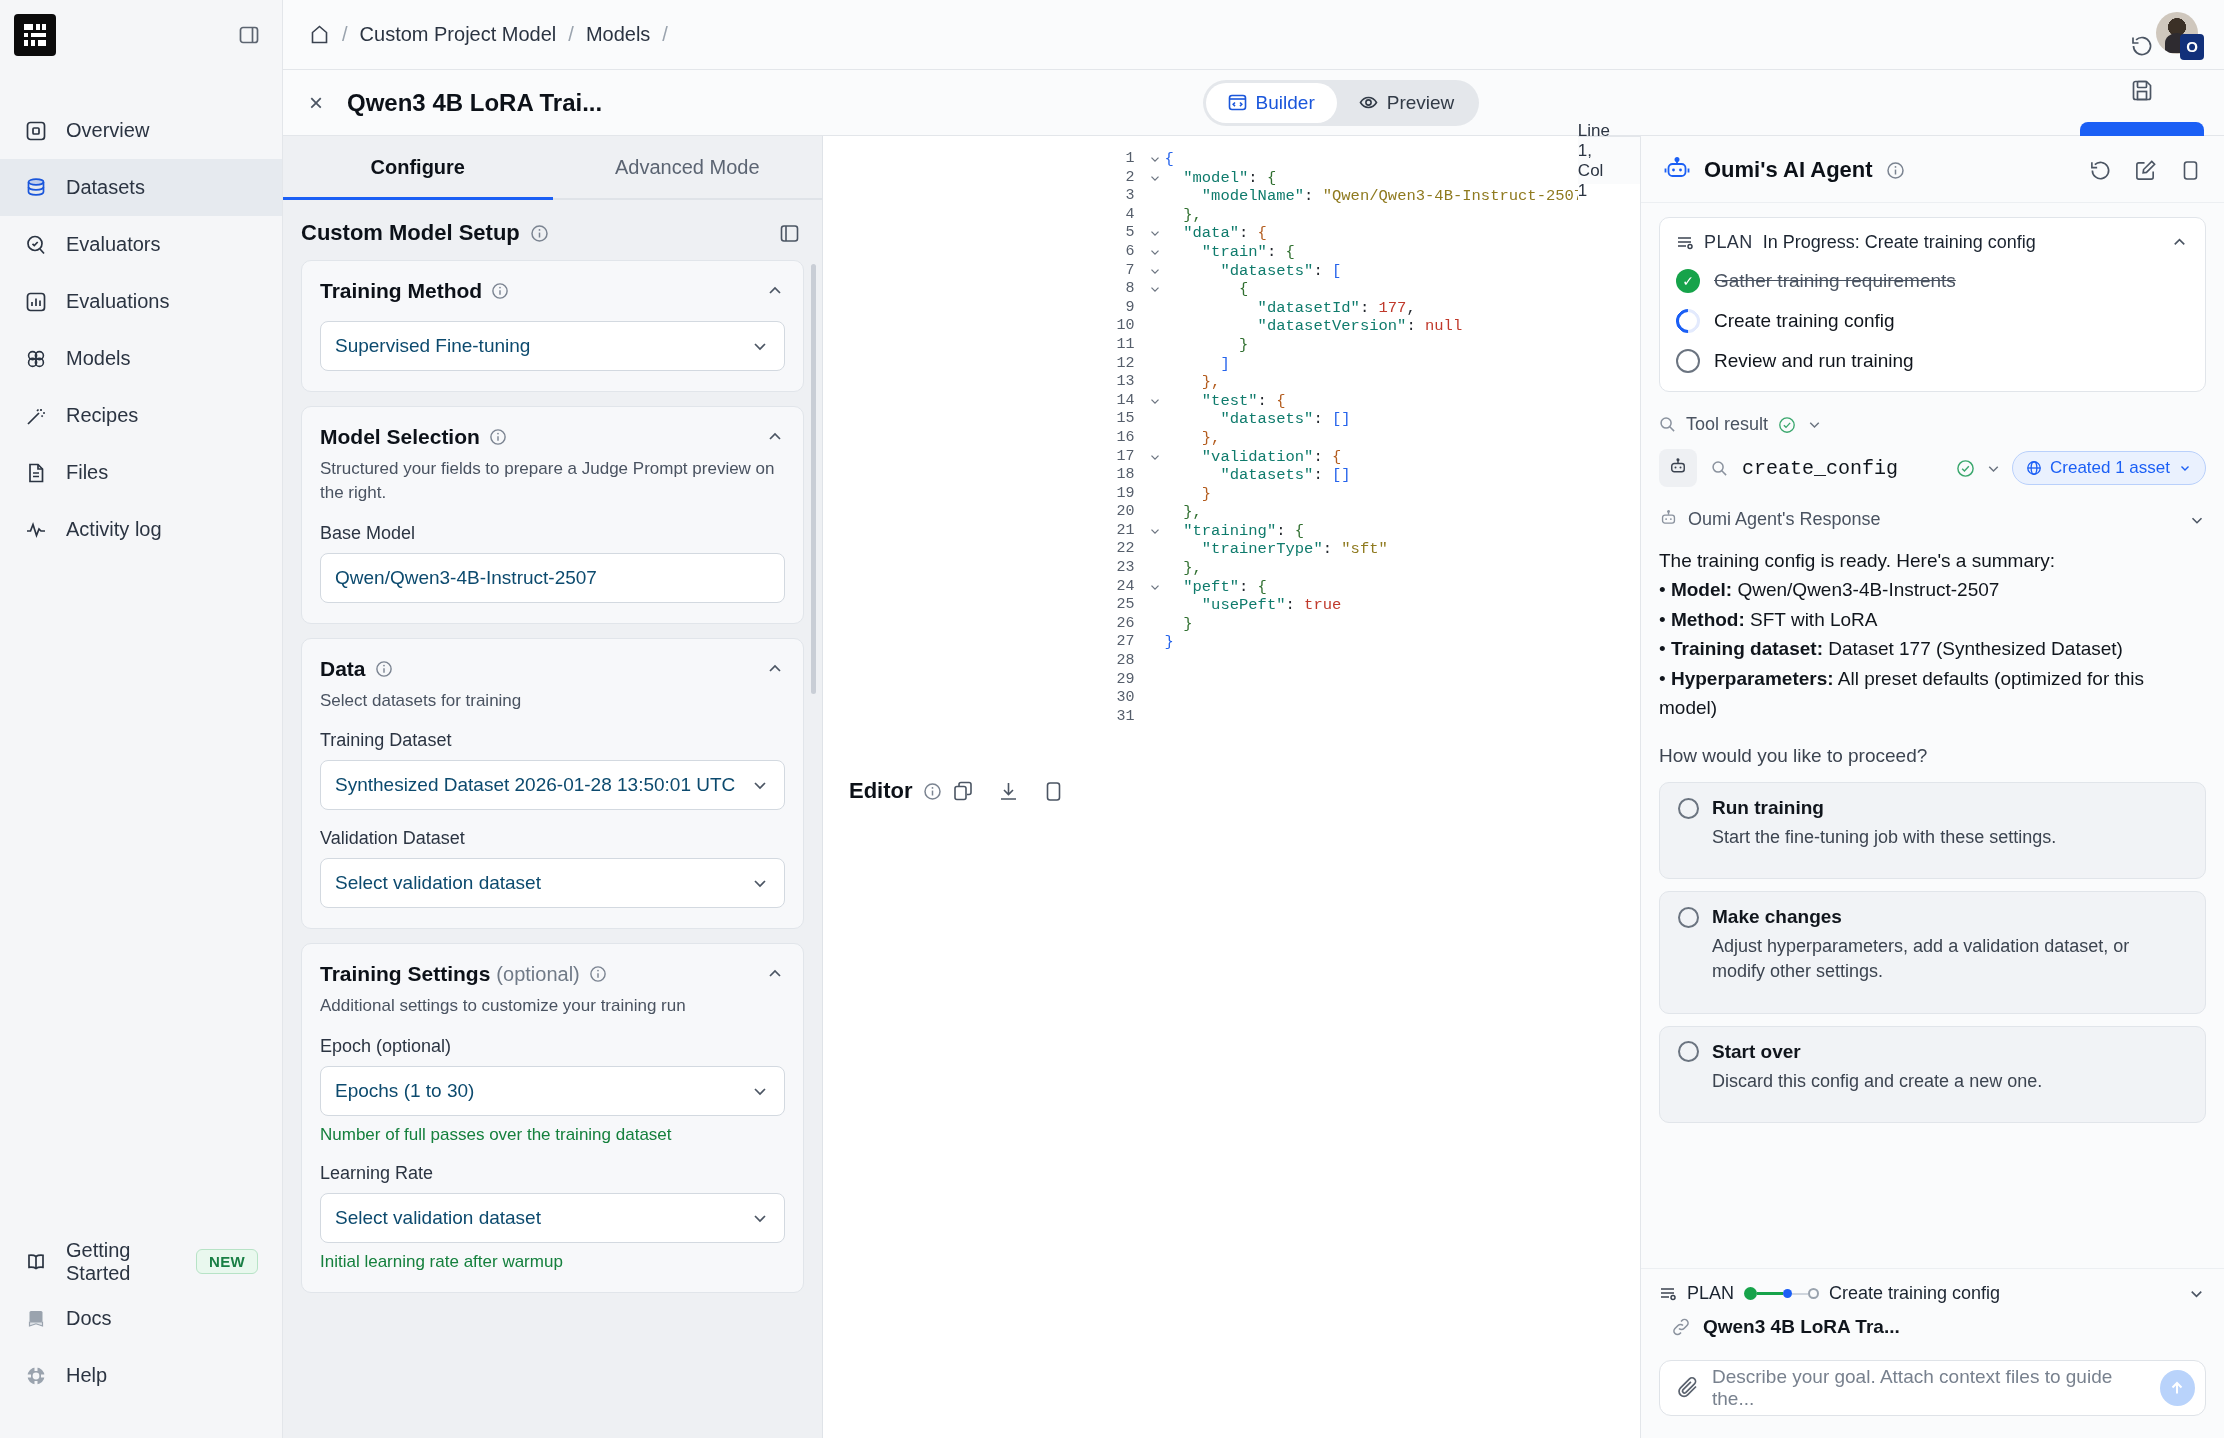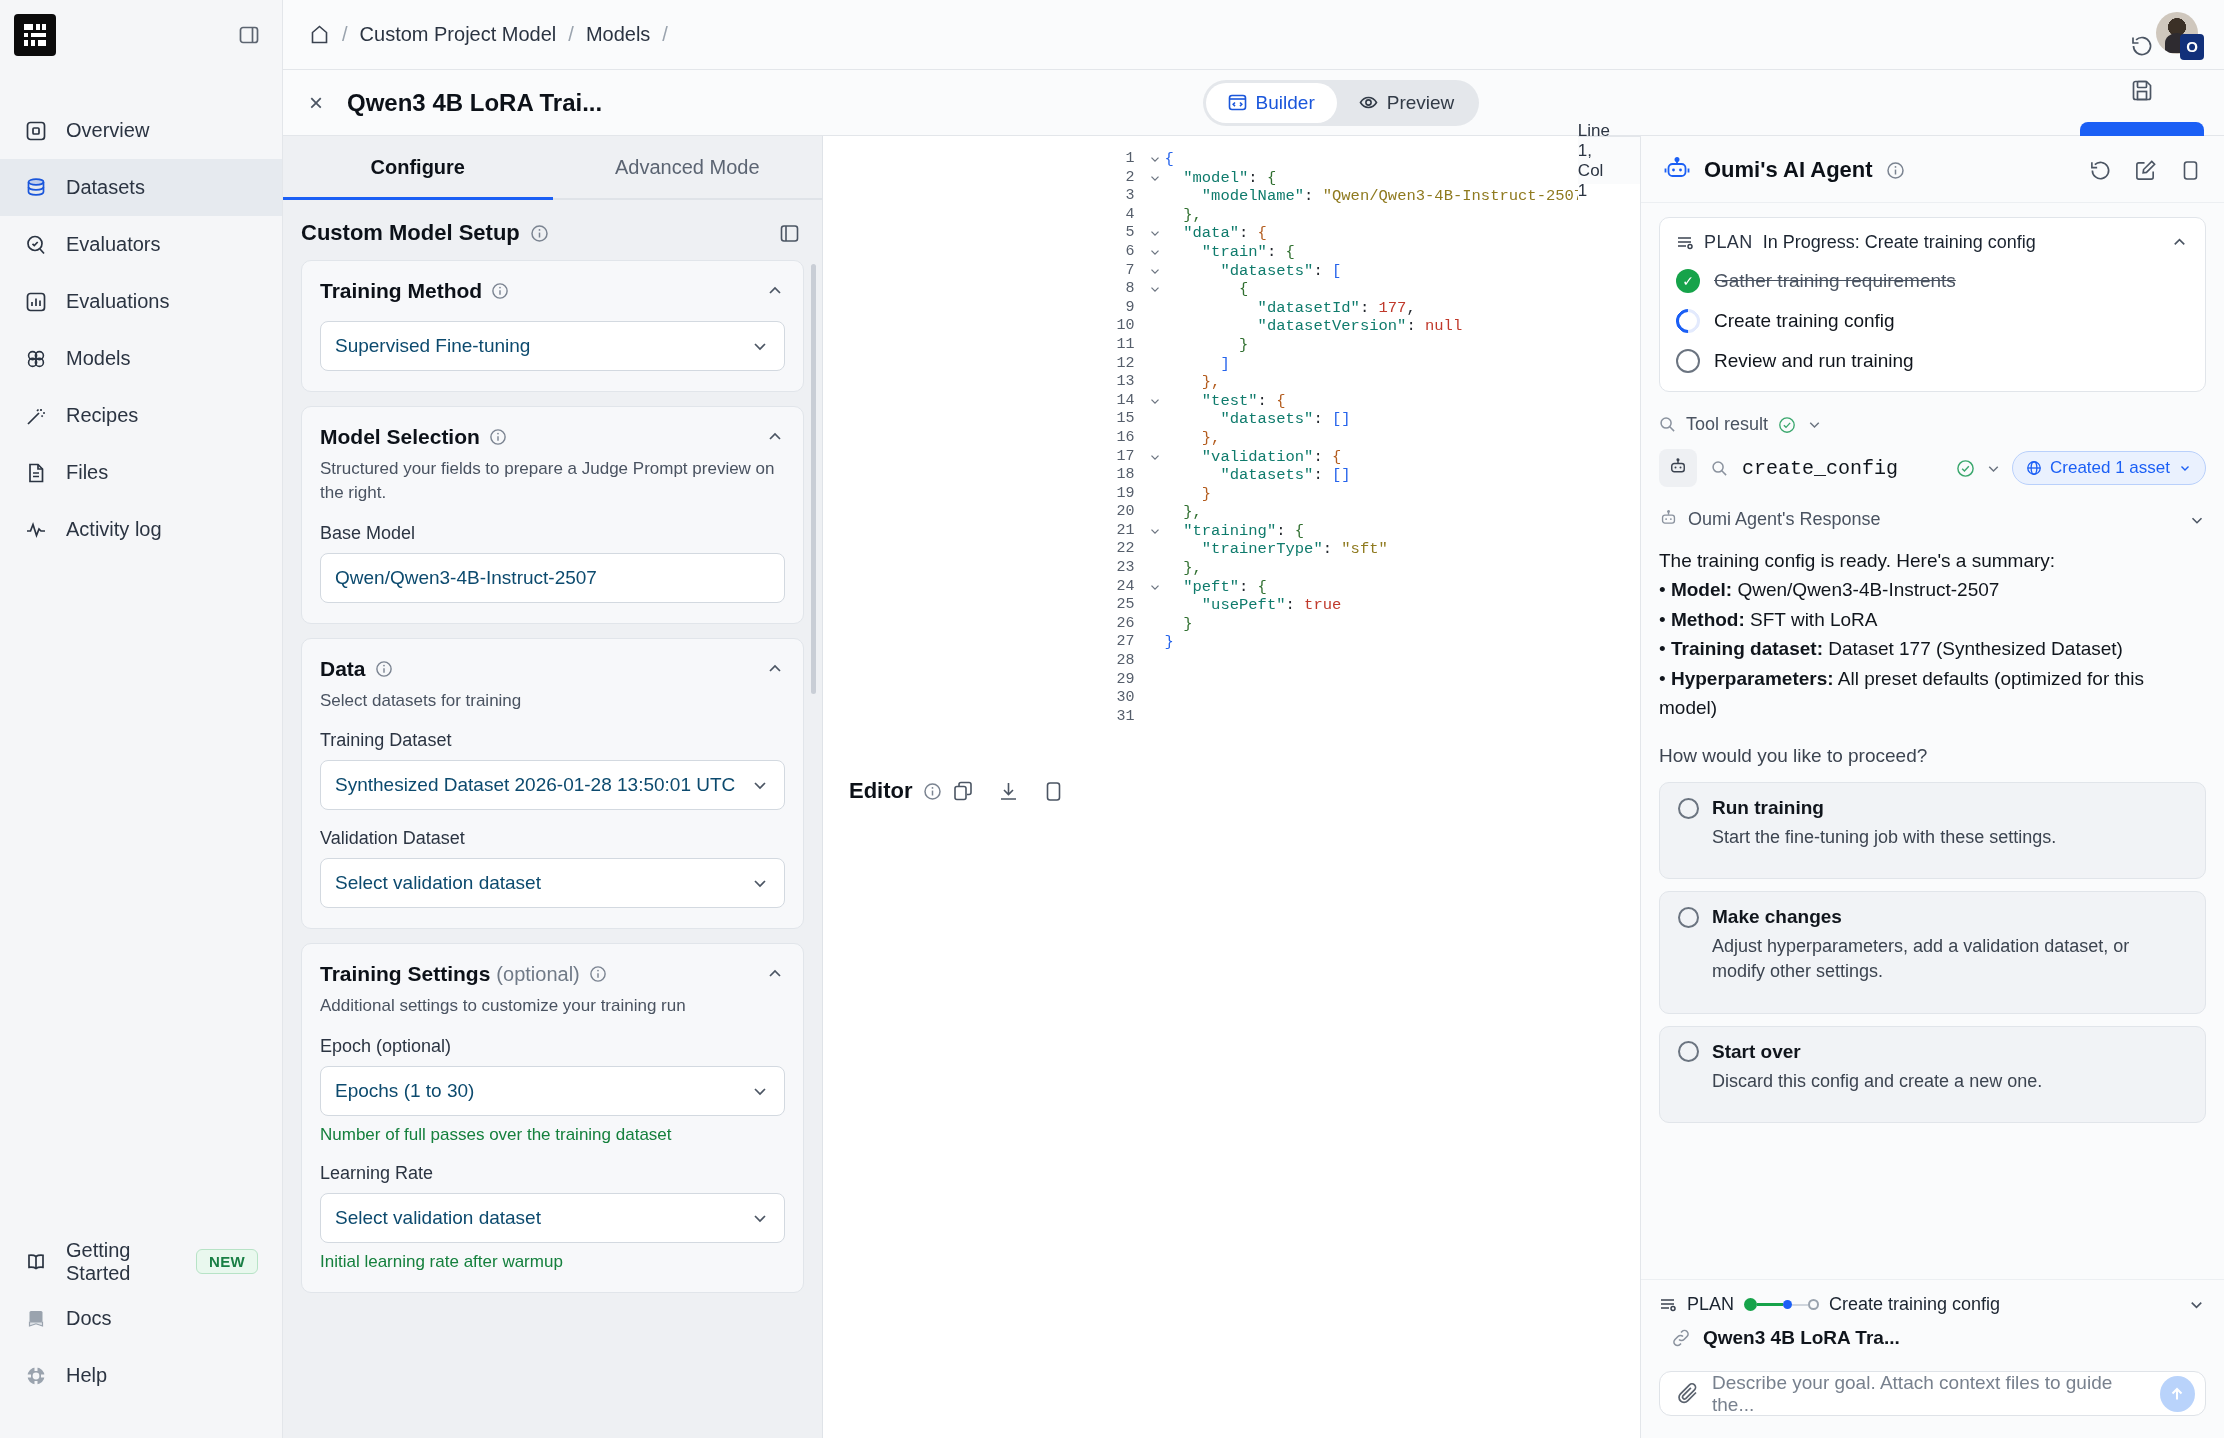--- a/index.html
+++ b/index.html
@@ -232,21 +232,21 @@
   .mini-track { display: flex; align-items: center; gap: 0; }
   .mini-dot-g { width: 13px; height: 13px; border-radius: 50%; background: #16a34a; }
   .mini-line { width: 26px; height: 3px; background: #16a34a; }
   .mini-dot-b { width: 9px; height: 9px; border-radius: 50%; background: #1b5ff5; }
   .mini-line2 { width: 16px; height: 2px; background: #cfd5dd; }
   .mini-dot-o { width: 11px; height: 11px; border-radius: 50%; border: 2px solid #9aa3ae; }
   .foot-plan .chev { margin-left: auto; color: #4b5563; }
   .foot-doc { display: flex; align-items: center; gap: 12px; margin-top: 12px; padding-left: 12px; font-size: 19px; font-weight: bold; color: #10151c; }
   .prompt {
     margin-top: 22px; border: 1px solid #dfe3e8; background: #fff; border-radius: 12px;
-    height: 45px; display: flex; align-items: center; gap: 12px; padding: 0 10px 0 16px;
+    height: 56px; display: flex; align-items: center; gap: 12px; padding: 0 10px 0 16px;
   }
   .prompt-ph { font-size: 19px; color: #78818e; flex: 1 1 auto; }
   .send-btn {
     width: 36px; height: 36px; border-radius: 50%; background: #b9d3fb;
     display: flex; align-items: center; justify-content: center; color: #fff; cursor: pointer;
   }
   svg { display: block; }
 </style>
 </head>
 <body>

